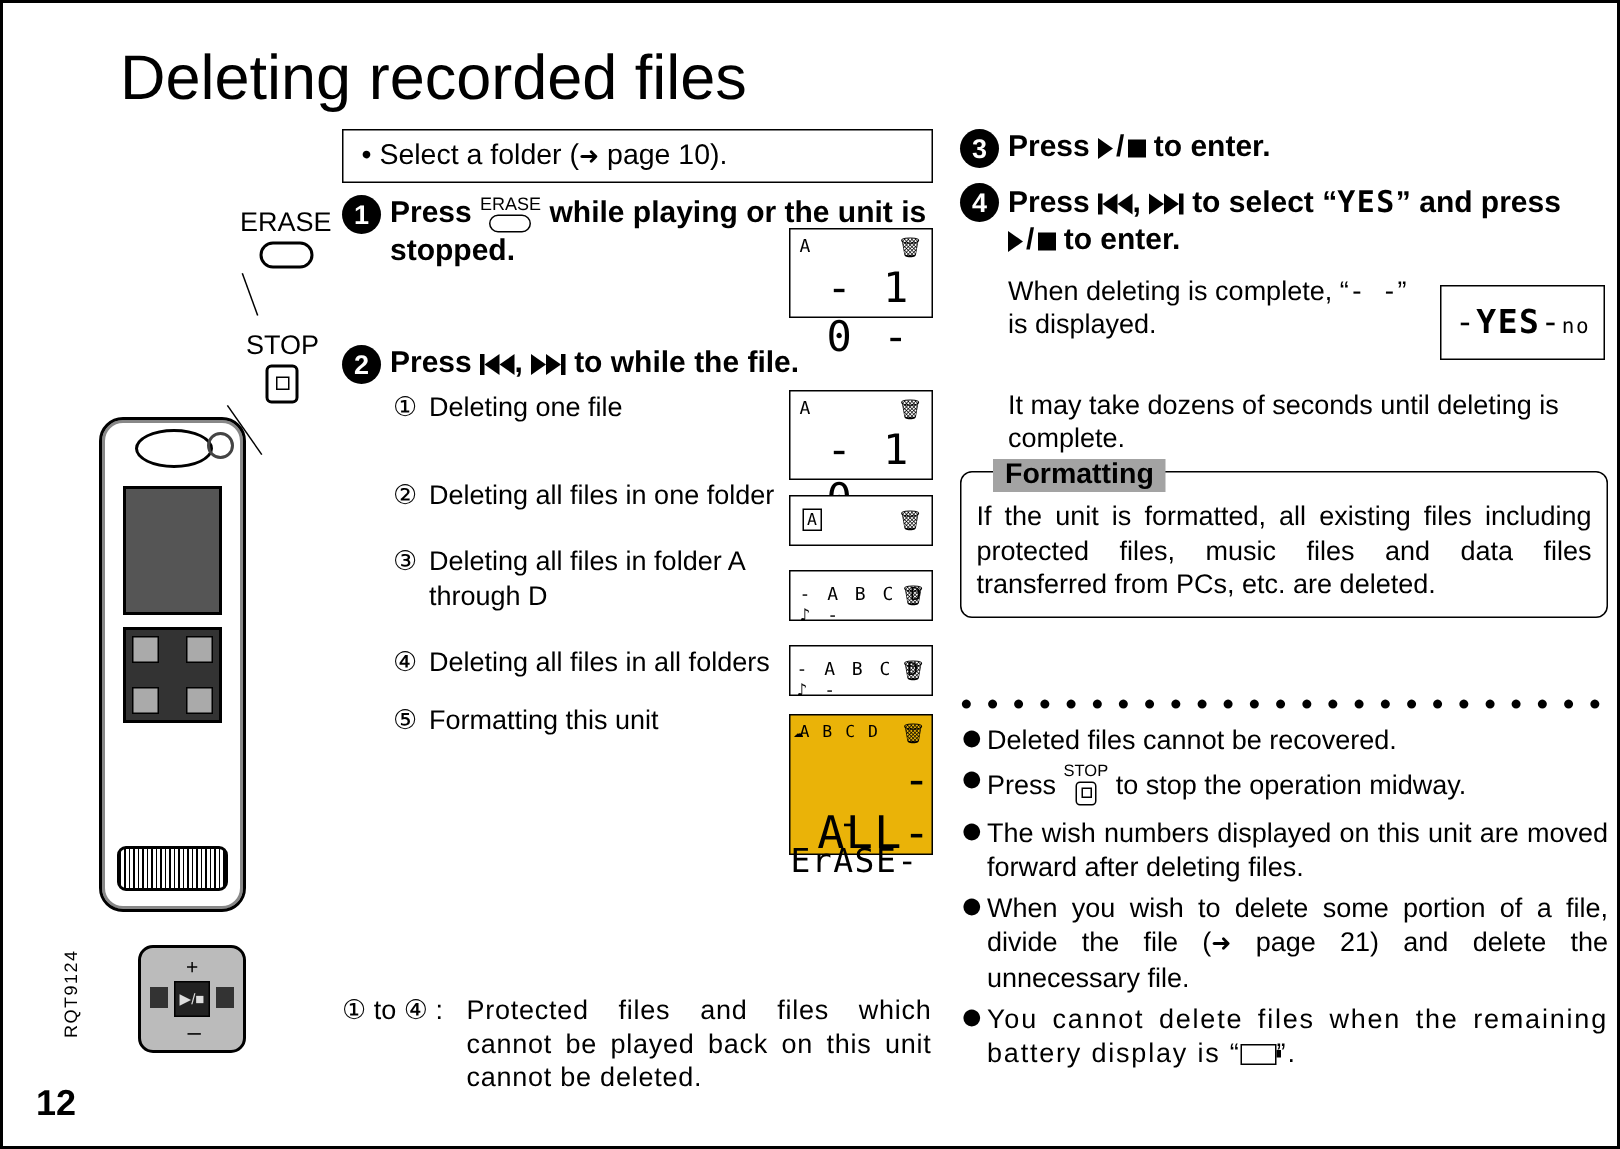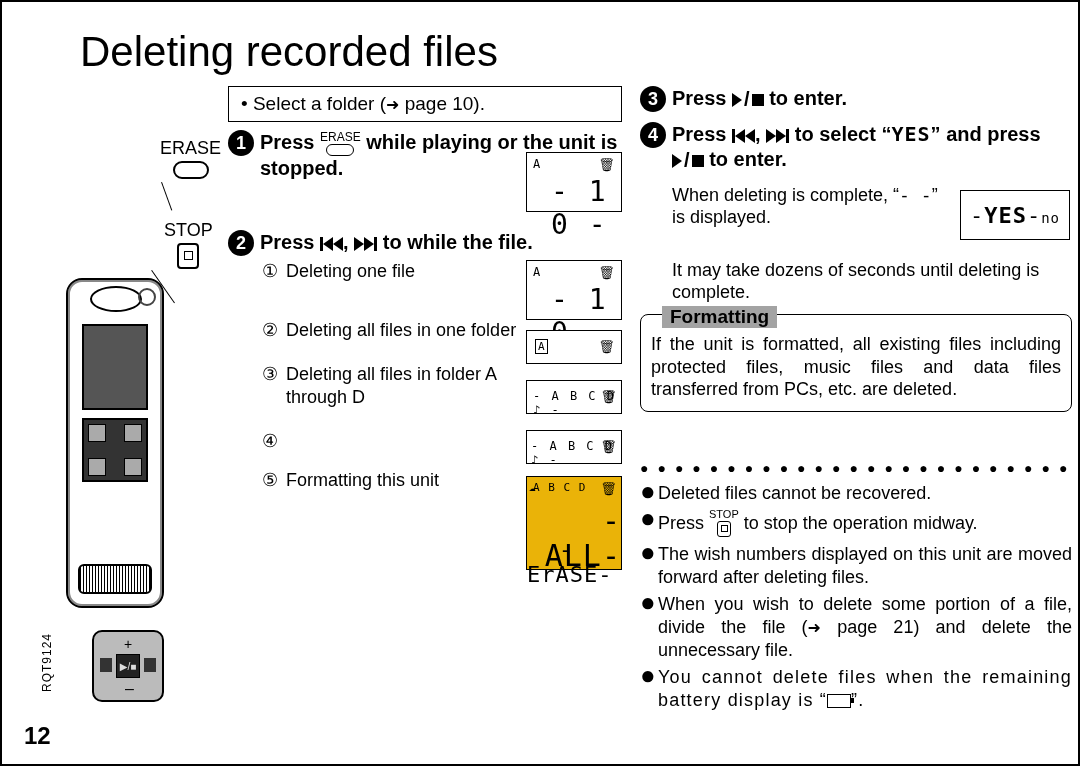--- a/index.html
+++ b/index.html
@@ -164,20 +164,21 @@
     <div class="row" style="margin-top:36px">
         <span class="circnum">②</span>
         <span>Deleting all files in one folder</span>
       </div>
     <div class="row" style="margin-top:22px">
         <span class="circnum">③</span>
         <span>Deleting all files in folder A through D</span>
       </div>
     <div class="row" style="margin-top:22px">
         <span class="circnum">④</span>
+        <span>Deleting all files in all folders</span>
       </div>
     <div class="row" style="margin-top:16px">
         <span class="circnum">⑤</span>
         <span>Formatting this unit</span>
       </div>
   </div>
 
   <div class="mini-lcd" style="left:524px;top:258px">
     <div class="ln" style="left:6px;top:4px">A</div>
       <div class="ln trash" style="right:6px;top:4px"></div>
@@ -196,20 +197,24 @@
       <div class="ln trash" style="right:4px;top:8px"></div>
   </div>
   <div style="position:absolute;left:524px;top:474px;width:94px;height:92px;border:1.5px solid #000;background:#eab308;font-family:monospace">
     <div style="position:absolute;left:6px;top:4px;font-size:11px;letter-spacing:1px">A B C D</div>
     <div style="position:absolute;left:2px;top:4px;font-size:11px">☁</div>
     <div style="position:absolute;right:4px;top:4px" class="trash"></div>
     <div style="position:absolute;left:0;right:0;text-align:right;top:26px;font-size:30px;letter-spacing:1px" class="seg">-ALL-</div>
     <div style="position:absolute;left:0;right:16px;text-align:center;top:60px;font-size:22px;letter-spacing:1px" class="seg">-ErASE-</div>
   </div>
 
+  <div class="note-proto">
+    <span class="lbl">① to ④ :</span>
+    <span class="txt">Protected files and files which cannot be played back on this unit cannot be deleted.</span>
+  </div>
 
   <div class="step s3">
     <span class="nc">3</span>
     <span class="step-text">
       <span>Press </span>
       <span class="playstop"><span class="tri tri-r"></span>/<span class="sq"></span></span>
       <span> to enter.</span>
     </span>
   </div>
 

